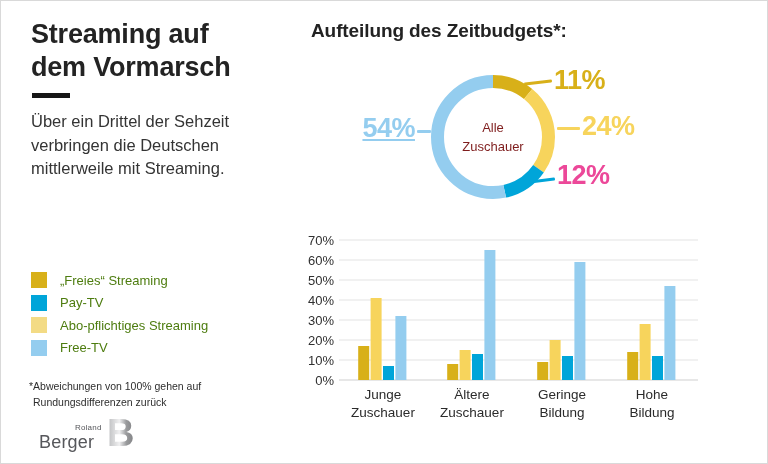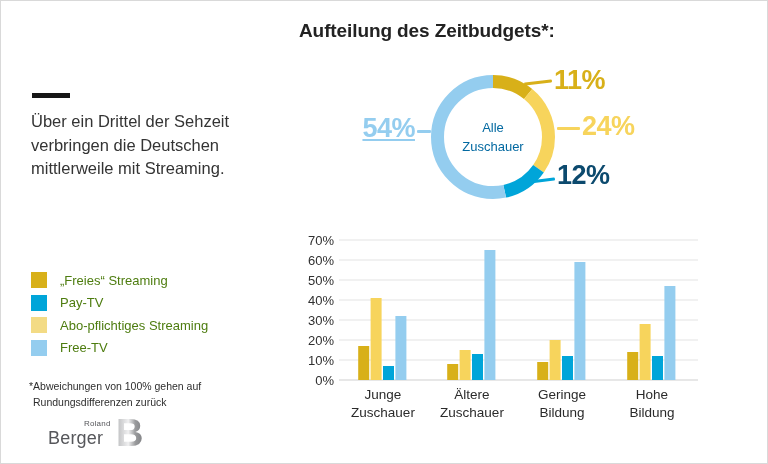--- a/index.html
+++ b/index.html
@@ -10,49 +10,50 @@
   
   .title{left:30px;top:17px;width:212px;font-size:27px;font-weight:bold;color:#232323;line-height:1.24;letter-spacing:-0.2px;}
   .title-dash{left:31px;top:92px;width:38px;height:5px;background:#161616;}
   .subtitle{left:30px;top:109px;width:224px;font-size:16.5px;color:#343434;line-height:1.43;font-weight:500;}
   .legend{left:30px;top:271px;width:250px;}
   .legend-row{display:flex;align-items:center;height:16px;margin-bottom:6.5px;}
   .legend-swatch{width:16px;height:16px;flex:0 0 16px;}
   .legend-label{margin-left:13px;font-size:13px;color:#4d7c0f;white-space:nowrap;}
   .footnote{left:28px;top:378px;width:240px;font-size:10.5px;color:#2e2e2e;line-height:1.5;}
   .footnote .l2{padding-left:4px;}
-  .logo{left:47px;top:414px;display:flex;align-items:center;}
+  .logo{left:38px;top:414px;display:flex;align-items:flex-end;}
   .logo-text{color:#56575b;line-height:1;}
   .logo-roland{font-size:8px;margin-left:36px;margin-bottom:1px;letter-spacing:0.2px;}
   .logo-berger{font-size:18px;letter-spacing:0.2px;}
   .logo-b{margin-left:4px;margin-top:-2px;}
 
   
-  .donut-heading{left:298px;top:19px;font-size:19px;font-weight:bold;color:#222;letter-spacing:-0.1px;}
+  .donut-heading{left:310px;top:19px;font-size:19px;font-weight:bold;color:#222;letter-spacing:-0.1px;}
   .donut-wrap{left:427px;top:71px;width:130px;height:130px;}
-  .donut-center{left:427px;top:118px;width:130px;text-align:center;font-size:13px;color:#0369a1;line-height:1.45;font-weight:500;}
+  .donut-center{left:427px;top:118px;width:130px;text-align:center;font-size:13px;color:#7f1d1d;line-height:1.45;font-weight:500;}
   .callout{font-weight:bold;font-size:27px;letter-spacing:-0.5px;white-space:nowrap;}
   .co-54{left:340px;top:112px;width:74px;text-align:right;}
   .co-11{left:553px;top:64px;}
   .co-24{left:581px;top:110px;}
   .co-12{left:556px;top:159px;}
   .lead{height:2.5px;border-radius:1px;}
   .ld-54{left:416px;top:129px;width:14px;}
   .ld-11{left:523px;top:80px;width:28px;transform:rotate(-7deg);}
   .ld-24{left:556px;top:126px;width:23px;}
   .ld-12{left:528px;top:178px;width:26px;transform:rotate(-7deg);}
 
   .bar-wrap{left:300px;top:226px;width:420px;height:200px;}
   svg text{font-family:"Liberation Sans", sans-serif;}
 </style>
 </head>
 <body>
 
 <div class="card">
 
+  <div class="abs title">Streaming auf dem Vormarsch</div>
   <div class="abs title-dash"></div>
   <div class="abs subtitle">Über ein Drittel der Sehzeit verbringen die Deutschen mittlerweile mit Streaming.</div>
 
   <div class="abs legend">
     <div class="legend-row">
       <span class="legend-swatch" style="background-color: rgb(216, 176, 25);"></span>
       <span class="legend-label">„Freies“ Streaming</span>
     </div>
     <div class="legend-row">
       <span class="legend-swatch" style="background-color: rgb(0, 165, 217);"></span>
@@ -101,21 +102,21 @@
         <circle cx="65" cy="65" r="55.5" fill="none" stroke="#94CDEF" stroke-width="13" stroke-dasharray="186.44263728333883 162.27414726512822" stroke-dashoffset="-162.27414726512822" transform="rotate(-90 65 65)"></circle>
       </svg>
   </div>
   <div class="abs donut-center">
     <div>Alle</div>
     <div>Zuschauer</div>
   </div>
 
   <div class="abs callout co-11" style="color: rgb(216, 176, 25);">11%</div>
   <div class="abs callout co-24" style="color: rgb(247, 212, 92);">24%</div>
-  <div class="abs callout co-12" style="color: #0c4a6e;">12%</div>
+  <div class="abs callout co-12" style="color: #ec4899;">12%</div>
   <div class="abs callout co-54" style="color: rgb(148, 205, 239); text-decoration: underline;">54%</div>
 
   <div class="abs lead ld-11" style="background-color: rgb(216, 176, 25);"></div>
   <div class="abs lead ld-24" style="background-color: rgb(247, 212, 92);"></div>
   <div class="abs lead ld-12" style="background-color: rgb(0, 165, 217);"></div>
   <div class="abs lead ld-54" style="background-color: rgb(148, 205, 239);"></div>
 
   <div class="abs bar-wrap">
     <svg id="bar-svg" width="420" height="200" viewBox="0 0 420 200">
         <line x1="38" y1="153" x2="397" y2="153" stroke="#cfcfcf" stroke-width="1"></line>

